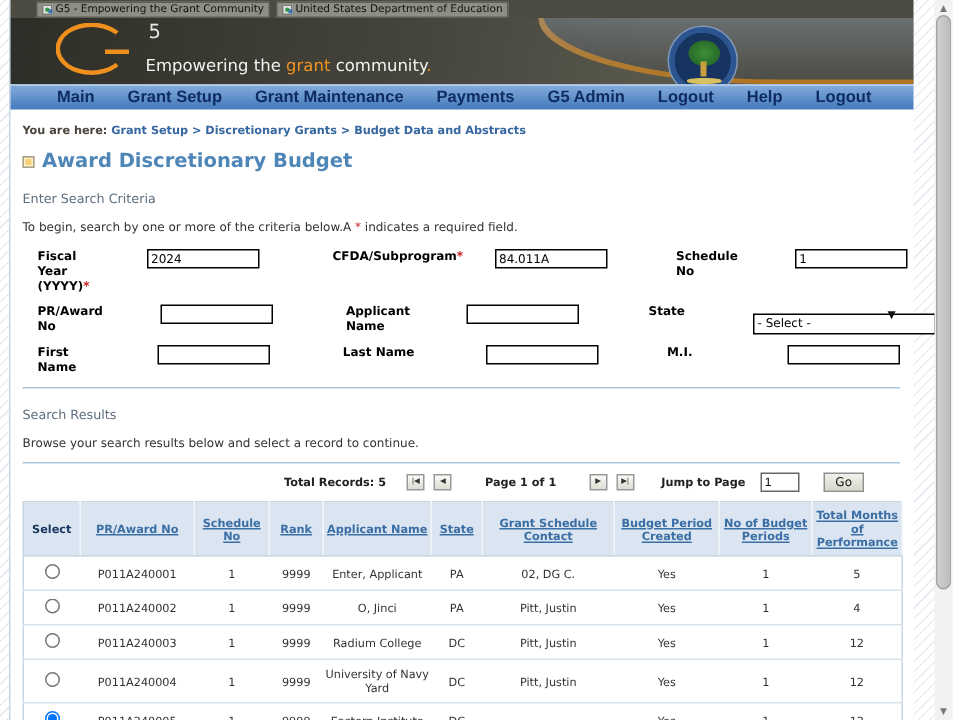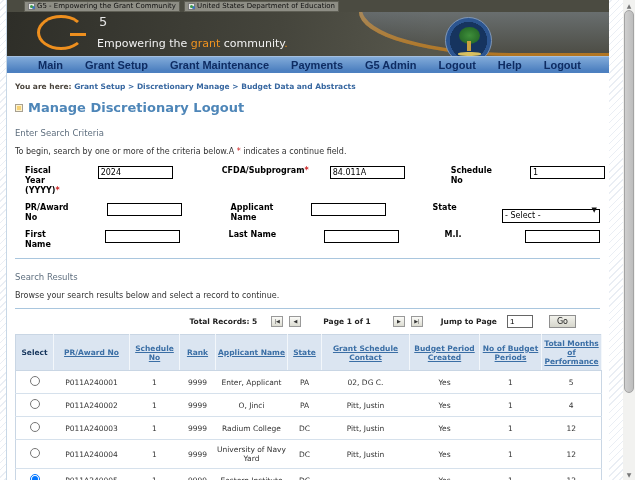--- a/index.html
+++ b/index.html
@@ -51,21 +51,21 @@
   .section-head { font-size:8.5px; color:#5f6f7f; margin-top:13px; }
   .instructions { font-size:8px; color:#333; margin-top:9px; }
   .star { color:#cc2222; }
   
   .form { margin-top:10px; }
   .form-row { display:flex; align-items:flex-start; margin-bottom:7px; padding-left:10px;gap:38px; }
   .f-label { font-size:8px; font-weight:bold; color:#000; line-height:1.25; }
   .l1 { width:51px; } .l2 { width:70px; margin-left:11px; } .l3 { width:52px; margin-left:8px; }
   .f-input { width:75px; height:13px; border:1px solid #000; font-size:8px; font-family:"DejaVu Sans",sans-serif; padding:0 2px; }
   .sel-wrap { position:relative; width:98px; height:14px; }
-  .sel-wrap select { width:98px; height:14px; border:1px solid #000; font-size:8px; font-family:"DejaVu Sans",sans-serif; appearance:none; -webkit-appearance:none; background:#fff; padding:0 2px; border-radius:0; }
+  .sel-wrap select { width:122px; height:14px; border:1px solid #000; font-size:8px; font-family:"DejaVu Sans",sans-serif; appearance:none; -webkit-appearance:none; background:#fff; padding:0 2px; border-radius:0; }
   .sel-arrow { position:absolute; right:3px; top:3px; font-size:7px; color:#111; pointer-events:none; }
   .btn-row { display:flex; justify-content:flex-end; margin-top:5px; padding-right:10px; }
   .btn { font-size:8px; font-family:"DejaVu Sans",sans-serif; cursor:pointer; }
   .btn-orange { background:linear-gradient(180deg,#f8bc5e,#ee9f2e); border:1px solid #b97f24; color:#1a1a1a; padding:2px 8px; }
   .btn-gray { background:linear-gradient(180deg,#f2f2ec,#d6d6cc); border:1px solid #8f8f8f; color:#1a1a1a; padding:2px 8px; }
   .btn-clear { margin-left:40px; }
   .hr-blue { border-top:1px solid #a9c6de; margin-top:8px; }
   
   .pager { display:flex; align-items:center; justify-content:flex-end; font-size:7.5px; padding:6px 24px 5px 0; }
   .pager b { font-weight:bold; color:#222; }
@@ -123,31 +123,31 @@
       <span class="nav-item">G5 Admin</span>
       <span class="nav-item">Logout</span>
       <span class="nav-item">Help</span>
       <span class="nav-item">Logout</span>
     </div>
 
   <div class="content">
 
     <div class="breadcrumb">
       <span>You are here:</span>
-      <span id="bc-links"><a href="#">Grant Setup</a><span class="bc-sep"> &gt; </span><a href="#">Discretionary Manage</a><span class="bc-sep"> &gt; </span><a href="#">Budget Data and Abstracts</a></span>
+      <span id="bc-links"><a href="#">Grant Setup</a><span class="bc-sep"> &gt; </span><a href="#">Discretionary Grants</a><span class="bc-sep"> &gt; </span><a href="#">Budget Data and Abstracts</a></span>
     </div>
 
     <div class="page-title-row">
       <span class="title-ico"></span>
-      <span class="page-title">Manage Discretionary Logout</span>
+      <span class="page-title">Award Discretionary Budget</span>
     </div>
 
     <div class="section-head">Enter Search Criteria</div>
 
-    <div class="instructions"><span>To begin, search by one or more of the criteria below.A </span><span class="star">*</span><span> indicates a continue field.</span></div>
+    <div class="instructions"><span>To begin, search by one or more of the criteria below.A </span><span class="star">*</span><span> indicates a required field.</span></div>
 
     <div class="form">
       <div class="form-row">
         <span class="f-label l1"><span>Fiscal Year (YYYY)</span><span class="star">*</span></span>
         <input class="f-input" type="text" value="2024" style="">
         <span class="f-label l2"><span>CFDA/Subprogram</span><span class="star">*</span></span>
         <input class="f-input" type="text" value="84.011A" style="">
         <span class="f-label l3">Schedule No</span>
         <input class="f-input" type="text" value="1" style="">
       </div>

